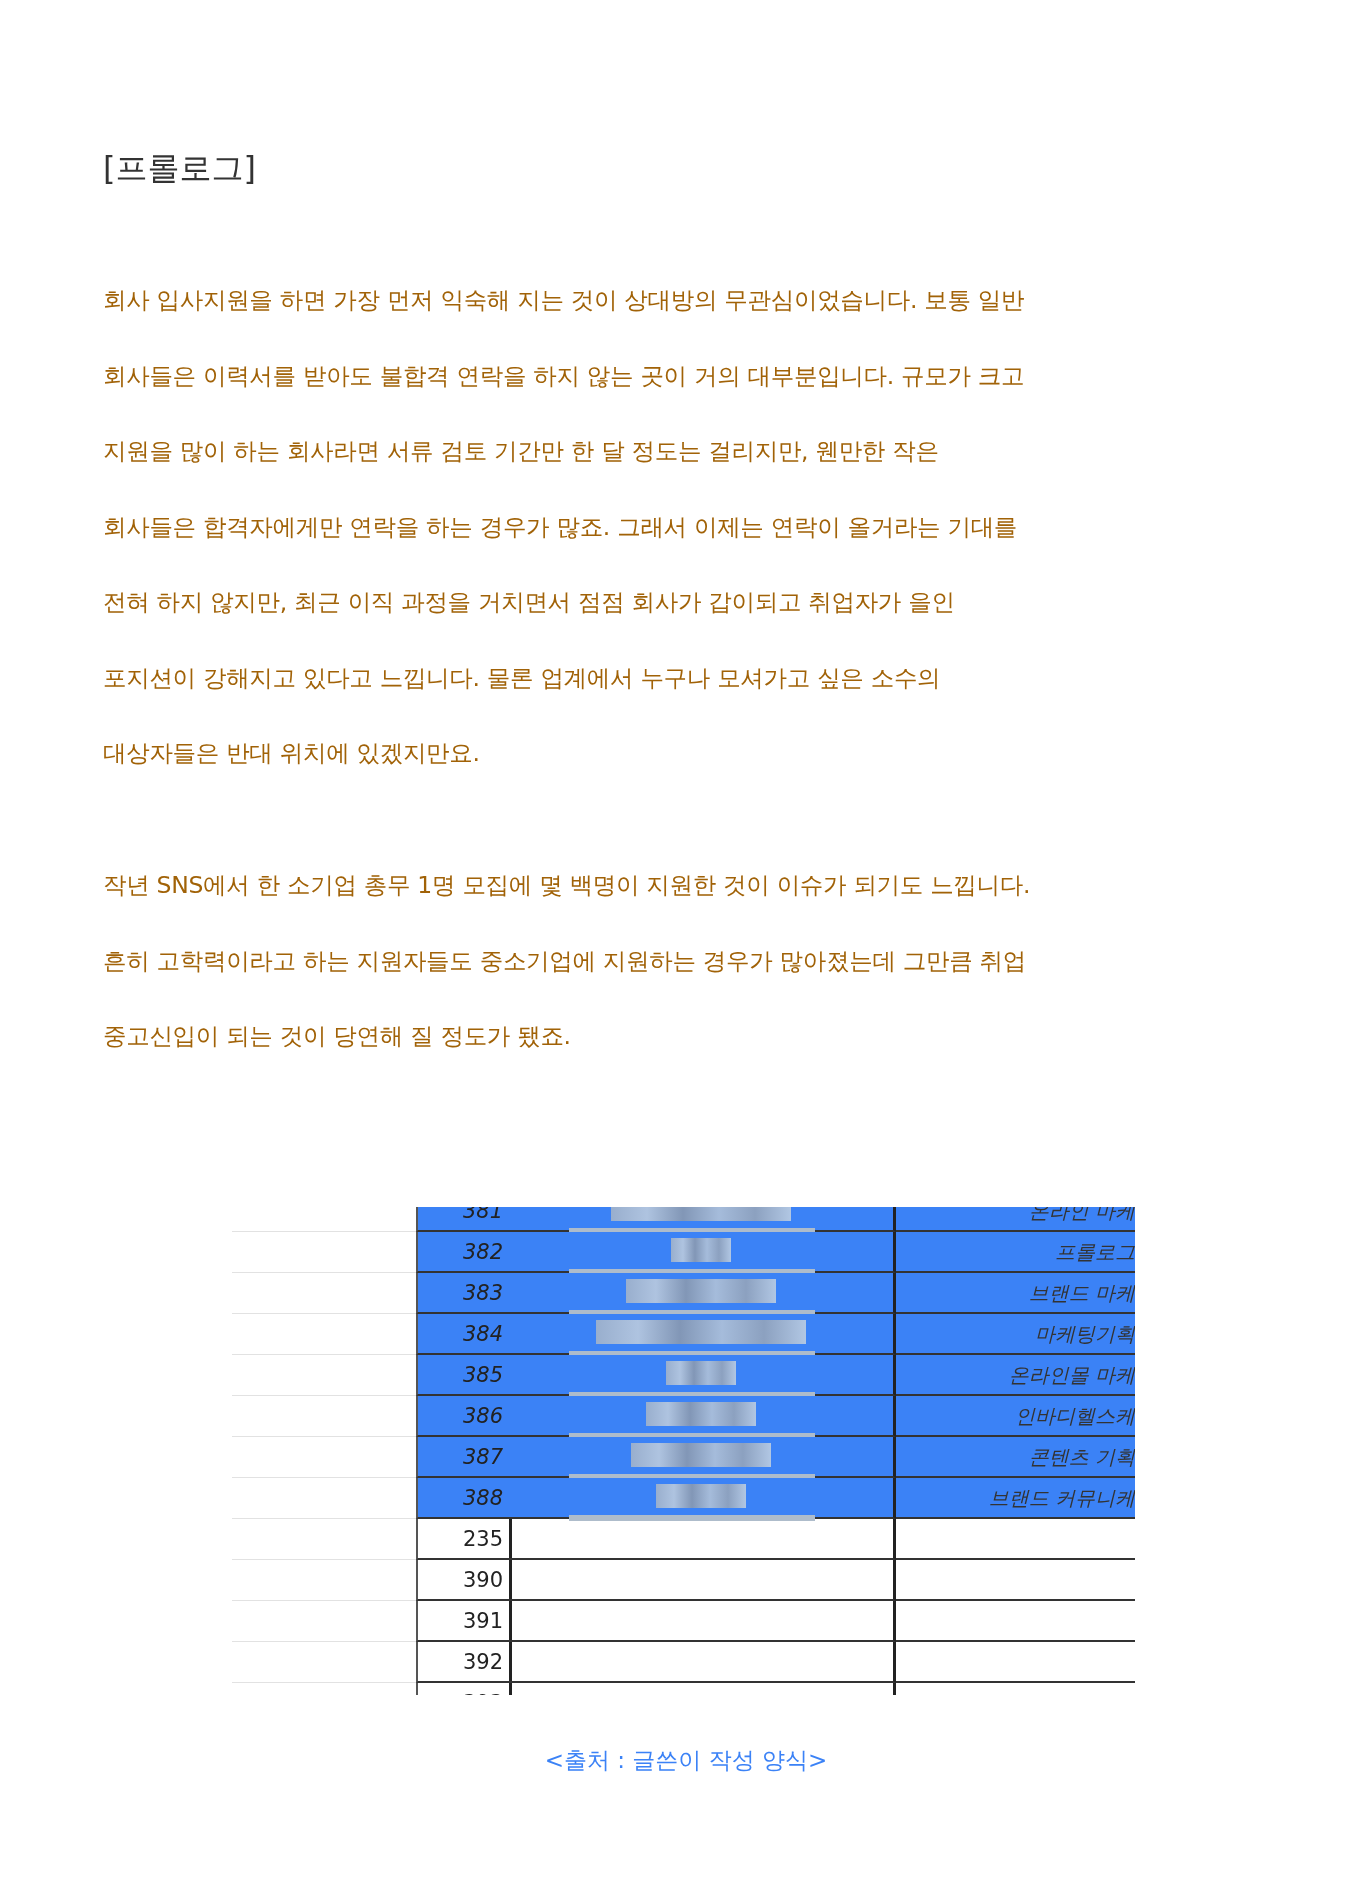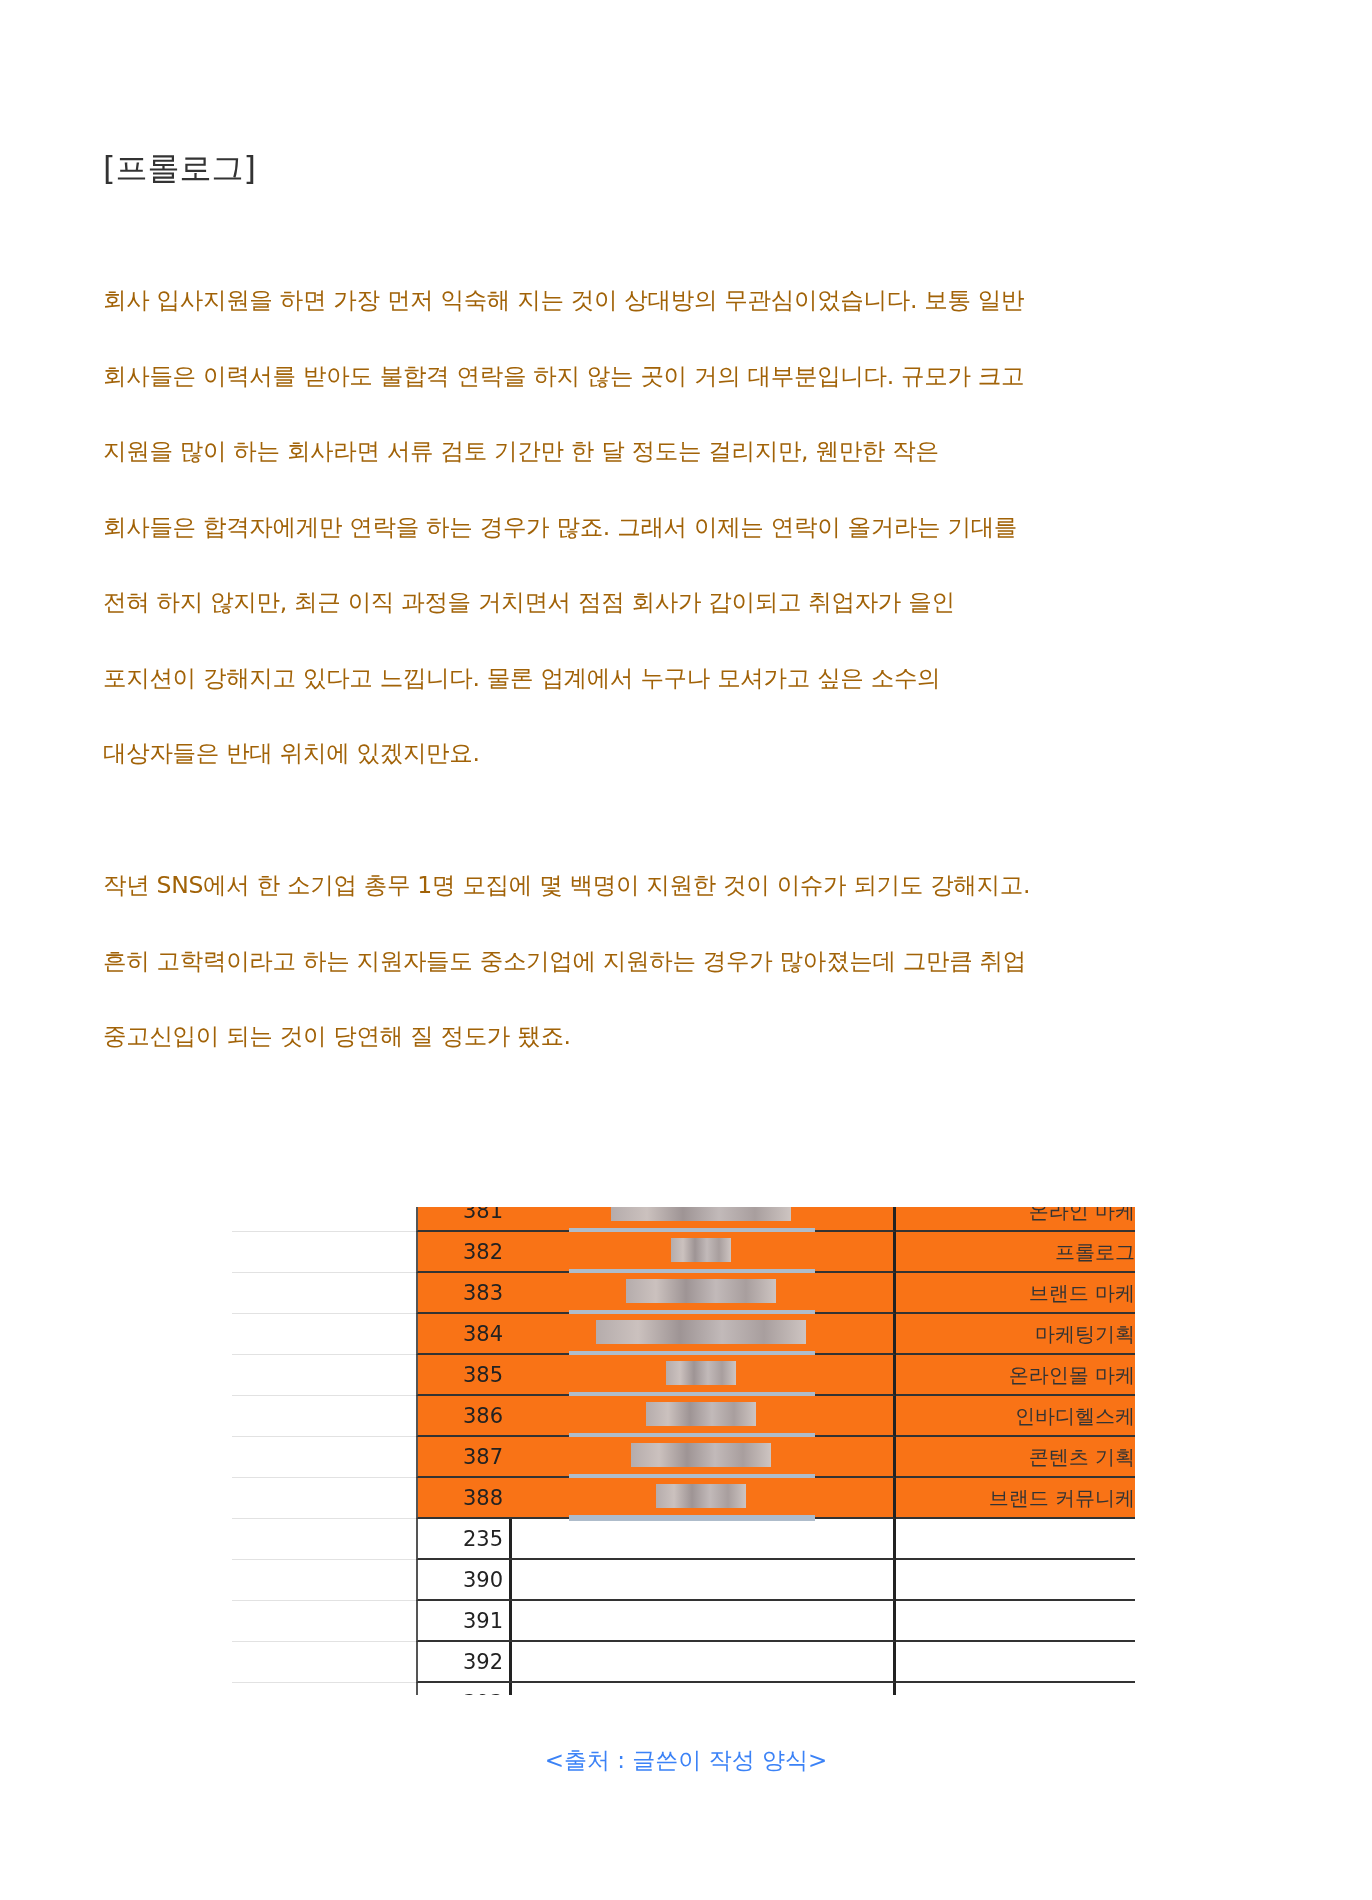--- a/index.html
+++ b/index.html
@@ -13,21 +13,21 @@
 
     .figure { position: absolute; left: 232px; top: 1207px; width: 903px; height: 488px; overflow: hidden; background: #fff; }
     .rows { position: absolute; left: 0; top: -16px; width: 903px; }
     .row { position: relative; height: 41px; width: 903px; }
     .row .guide { position: absolute; left: 0; bottom: 0; width: 184px; height: 1px; background: #e2e2e2; }
     .row .cell-num { position: absolute; left: 184px; width: 85px; top: 0; height: 39px; border-left: 2px solid #555; border-right: 3px solid #222; border-bottom: 2px solid #333;
                      font-size: 21px; line-height: 40px; text-align: right; padding-right: 6px; box-sizing: content-box; color: #222; }
     .row .cell-name { position: absolute; left: 277px; width: 384px; top: 0; height: 39px; border-bottom: 2px solid #333; border-right: 3px solid #222; }
     .row .cell-role { position: absolute; left: 664px; width: 239px; top: 0; height: 39px; border-bottom: 2px solid #333;
                       font-size: 20px; line-height: 40px; text-align: right; white-space: nowrap; overflow: hidden; color: #333; }
-    .row.hl .cell-num, .row.hl .cell-name, .row.hl .cell-role { background: #f97316; }
+    .row.hl .cell-num, .row.hl .cell-name, .row.hl .cell-role { background: #3b82f6; font-style: italic; }
     .blur { position: absolute; top: 6px; height: 24px; background: linear-gradient(90deg, #a9b6c6 0%, #c3cfdc 20%, #8e9aab 40%, #b8c6d6 60%, #9aa6b6 80%, #c6d3e0 100%); opacity: 0.85; }
     .blur-bar { position: absolute; left: 60px; width: 246px; bottom: -4px; height: 6px; background: #aebccb; }
     .caption { position: absolute; left: 0; width: 1372px; top: 1744px; text-align: center; font-size: 23px; line-height: 32px; color: #3b82f6; }
   </style>
 </head>
 <body>
 
 <div>
   <div class="heading">[프롤로그]</div>
 
@@ -35,21 +35,21 @@
     <span class="line">회사 입사지원을 하면 가장 먼저 익숙해 지는 것이 상대방의 무관심이었습니다. 보통 일반</span>
     <span class="line">회사들은 이력서를 받아도 불합격 연락을 하지 않는 곳이 거의 대부분입니다. 규모가 크고</span>
     <span class="line">지원을 많이 하는 회사라면 서류 검토 기간만 한 달 정도는 걸리지만, 웬만한 작은</span>
     <span class="line">회사들은 합격자에게만 연락을 하는 경우가 많죠. 그래서 이제는 연락이 올거라는 기대를</span>
     <span class="line">전혀 하지 않지만, 최근 이직 과정을 거치면서 점점 회사가 갑이되고 취업자가 을인</span>
     <span class="line">포지션이 강해지고 있다고 느낍니다. 물론 업계에서 누구나 모셔가고 싶은 소수의</span>
     <span class="line">대상자들은 반대 위치에 있겠지만요.</span>
   </div>
 
   <div class="para" id="para2">
-    <span class="line">작년 SNS에서 한 소기업 총무 1명 모집에 몇 백명이 지원한 것이 이슈가 되기도 강해지고.</span>
+    <span class="line">작년 SNS에서 한 소기업 총무 1명 모집에 몇 백명이 지원한 것이 이슈가 되기도 느낍니다.</span>
     <span class="line">흔히 고학력이라고 하는 지원자들도 중소기업에 지원하는 경우가 많아졌는데 그만큼 취업</span>
     <span class="line">중고신입이 되는 것이 당연해 질 정도가 됐죠.</span>
   </div>
 
   <div class="figure">
     <div class="rows" id="rows">
         <div class="row hl">
           <div class="guide"></div>
           <div class="cell-num">381</div>
           <div class="cell-name">

